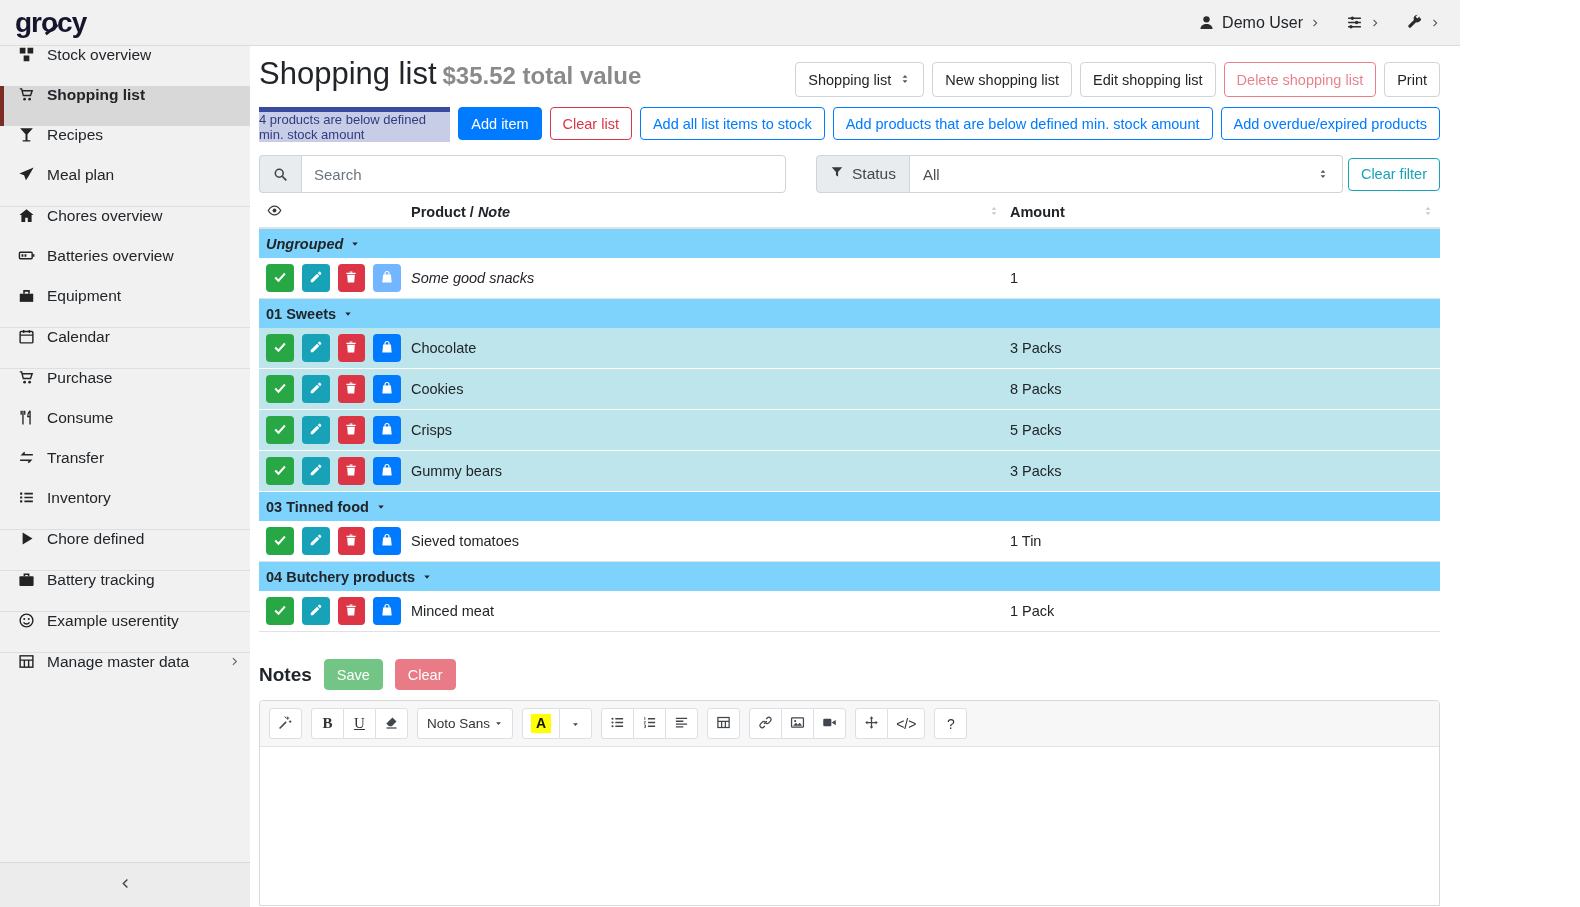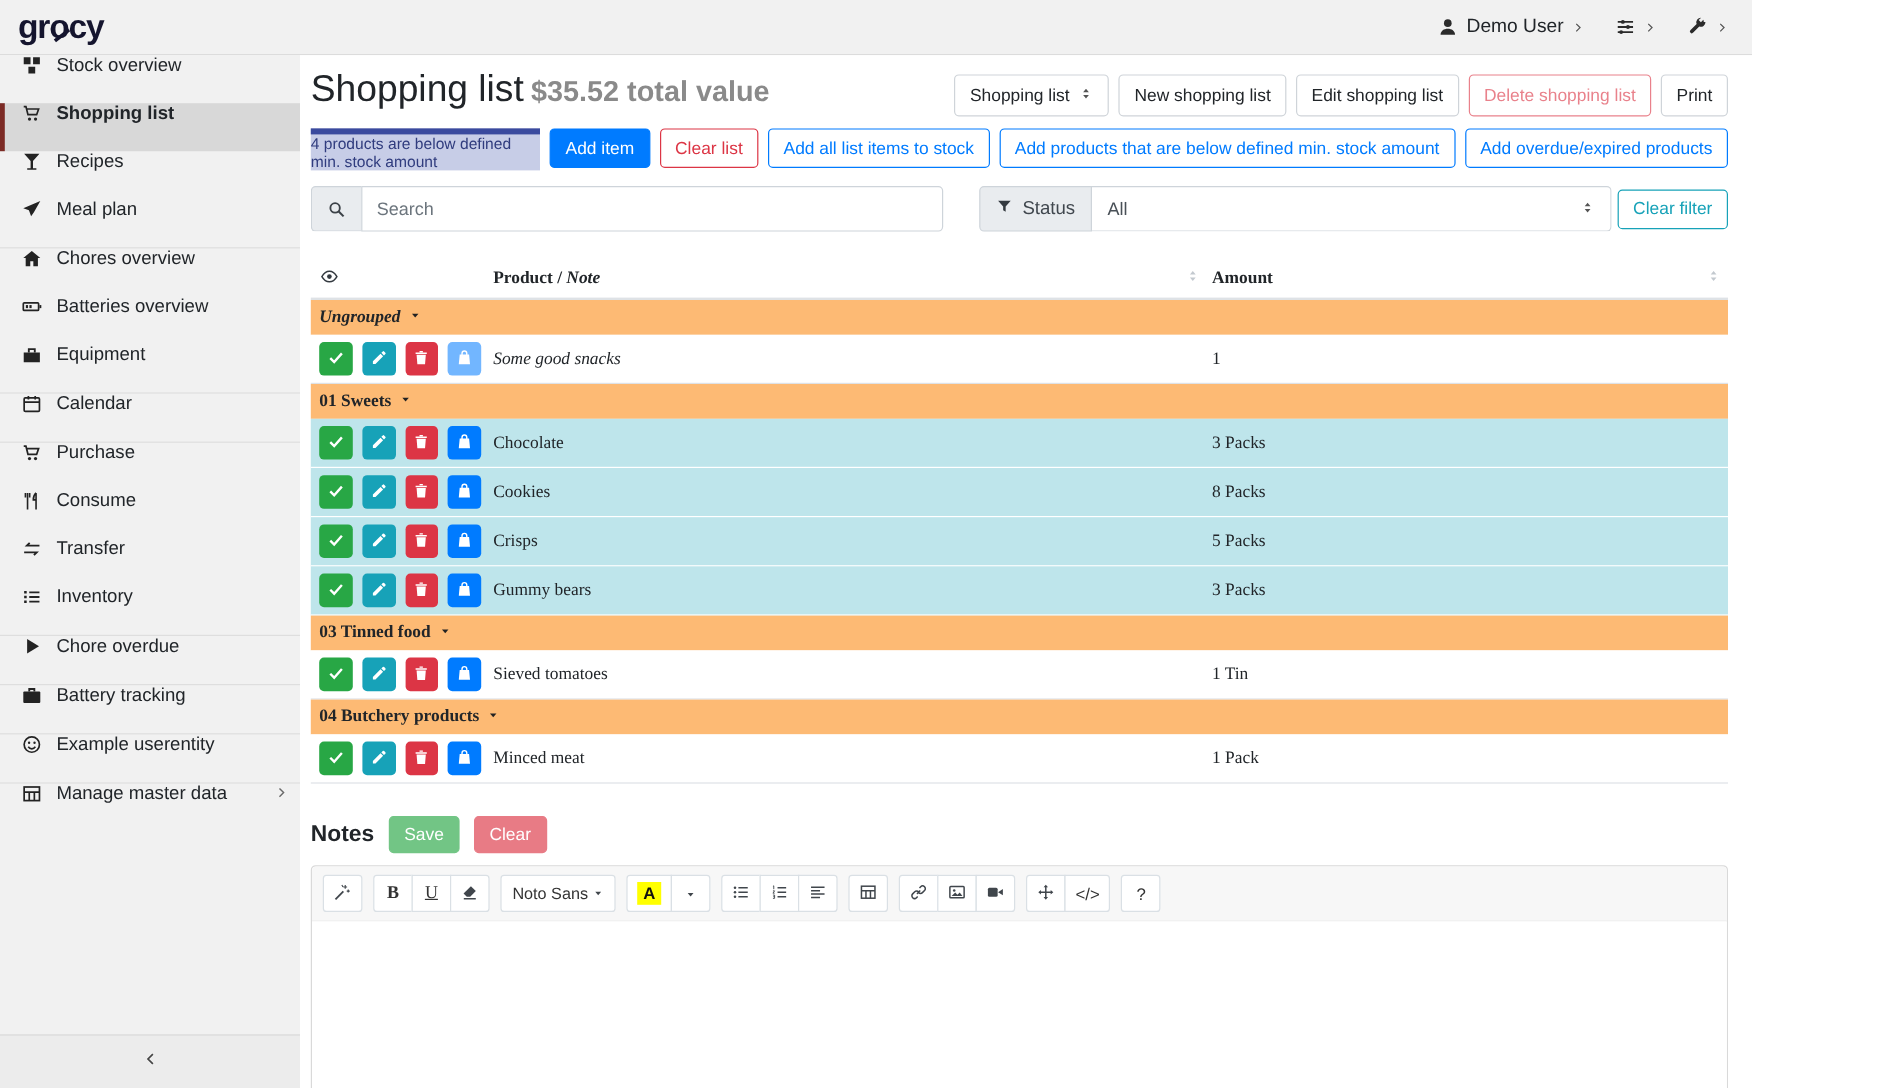--- a/index.html
+++ b/index.html
@@ -43,45 +43,45 @@
   .btn-outline-danger { border-color:#dc3545; color:#dc3545; }
   .btn-outline-primary { border-color:#007bff; color:#007bff; }
   .btn-outline-info { border-color:#17a2b8; color:#17a2b8; }
   .btn.disabled { opacity:.62; }
   .btn .sorticon svg { width:12px; height:12px; color:#555; }
 
   .alert-row { display:flex; gap:8px; margin-bottom:13px; align-items:stretch; }
   .alert-row .btn { height:33px; }
   .min-stock-banner { width:349px; background:#c7cde7; border-top:5px solid #3a4a9e; color:#303c7e; font-size:13px; font-weight:normal; display:flex; align-items:center; justify-content:center; cursor:pointer; }
 
-  .filter-row { display:flex; align-items:center; margin-bottom:24px; }
+  .filter-row { display:flex; align-items:center; margin-bottom:3px; }
   .search-group { display:flex; width:527px; height:38px; }
   .search-addon { width:42px; background:#e9ecef; border:1px solid #ced4da; border-right:none; border-radius:4px 0 0 4px; display:flex; align-items:center; justify-content:center; cursor:pointer; }
   .search-addon svg { width:15px; height:15px; color:#3c4248; }
   .search-input { flex:1; border:1px solid #ced4da; border-radius:0 4px 4px 0; padding:0 12px; font-size:15px; font-family:inherit; color:#495057; outline:none; }
   .search-input::placeholder { color:#6c757d; }
   .status-group { display:flex; width:527px; height:38px; margin-left:30px; }
   .status-label { display:flex; align-items:center; gap:8px; padding:0 13px; background:#e9ecef; border:1px solid #ced4da; border-radius:4px 0 0 4px; font-size:15.5px; color:#40474e; }
   .status-label svg { width:14px; height:14px; color:#343a40; }
   .status-select { flex:1; border:1px solid #ced4da; border-left:none; border-radius:0 4px 4px 0; display:flex; align-items:center; justify-content:space-between; padding:0 13px; font-size:15px; color:#495057; cursor:pointer; background:#fff; }
   .status-select .sorticon svg { width:12px; height:12px; color:#555; }
   .filter-spacer { flex:1; }
   .filter-row .btn { height:33px; }
 
   
-  .list-table { font-size:14.5px;font-family:Liberation Serif, serif; }
+  .list-table { font-size:14.5px; }
   .t-head { display:flex; align-items:center; height:33px; border-bottom:2px solid #dee2e6; font-weight:bold; }
   .c-act { width:142px; display:flex; align-items:center; gap:8px; padding-left:7px; flex:0 0 auto; }
   .c-prod { flex:1; display:flex; align-items:center; justify-content:space-between; padding:0 10px; min-width:0; }
   .c-amt { width:430px; display:flex; align-items:center; justify-content:space-between; padding-right:6px; flex:0 0 auto; }
   .t-head .hicon svg { width:17px; height:15px; color:#343a40; cursor:pointer; }
   .sort svg { width:12px; height:12px; color:#c3c9cf; cursor:pointer; }
   .italic { font-style:italic; }
 
-  .t-group { height:29px; background:#fdba74; display:flex; align-items:center; gap:7px; padding-left:7px; font-weight:600; font-size:14.5px; cursor:pointer; }
+  .t-group { height:29px; background:#7dd3fc; display:flex; align-items:center; gap:7px; padding-left:7px; font-weight:600; font-size:14.5px; cursor:pointer; }
   .t-group .caret svg { width:10px; height:10px; color:#222; }
   .t-row { display:flex; align-items:center; height:41px; border-bottom:1px solid #dee2e6; background:#fff; }
   .t-row.highlight { background:#bee5eb; border-bottom-color:#fff; }
   .act { width:28px; height:28px; border-radius:4px; border:none; color:#fff; display:flex; align-items:center; justify-content:center; cursor:pointer; padding:0; }
   .act svg { width:14px; height:14px; }
   .act-success { background:#28a745; }
   .act-info { background:#17a2b8; }
   .act-danger { background:#dc3545; }
   .act-primary { background:#007bff; }
   .act.disabled { opacity:.55; }
@@ -276,21 +276,21 @@
           </span>
         <span>Inventory</span>
       </div>
       <div class="side-divider"></div>
       <div class="side-item">
         <span class="sicon">
             <svg viewBox="0 0 24 24" fill="currentColor" aria-hidden="true">
               <path d="M6.5 3.5L20.5 12 6.5 20.5z"></path>
             </svg>
           </span>
-        <span>Chore overdue</span>
+        <span>Chore defined</span>
       </div>
       <div class="side-divider"></div>
       <div class="side-item">
         <span class="sicon">
             <svg viewBox="0 0 24 24" fill="currentColor" aria-hidden="true">
               <rect x="2" y="7.5" width="20" height="13.5" rx="1.2"></rect>
               <path d="M9 7.5V4.5h6v3" fill="none" stroke="currentColor" stroke-width="2.2"></path>
             </svg>
           </span>
         <span>Battery tracking</span>

